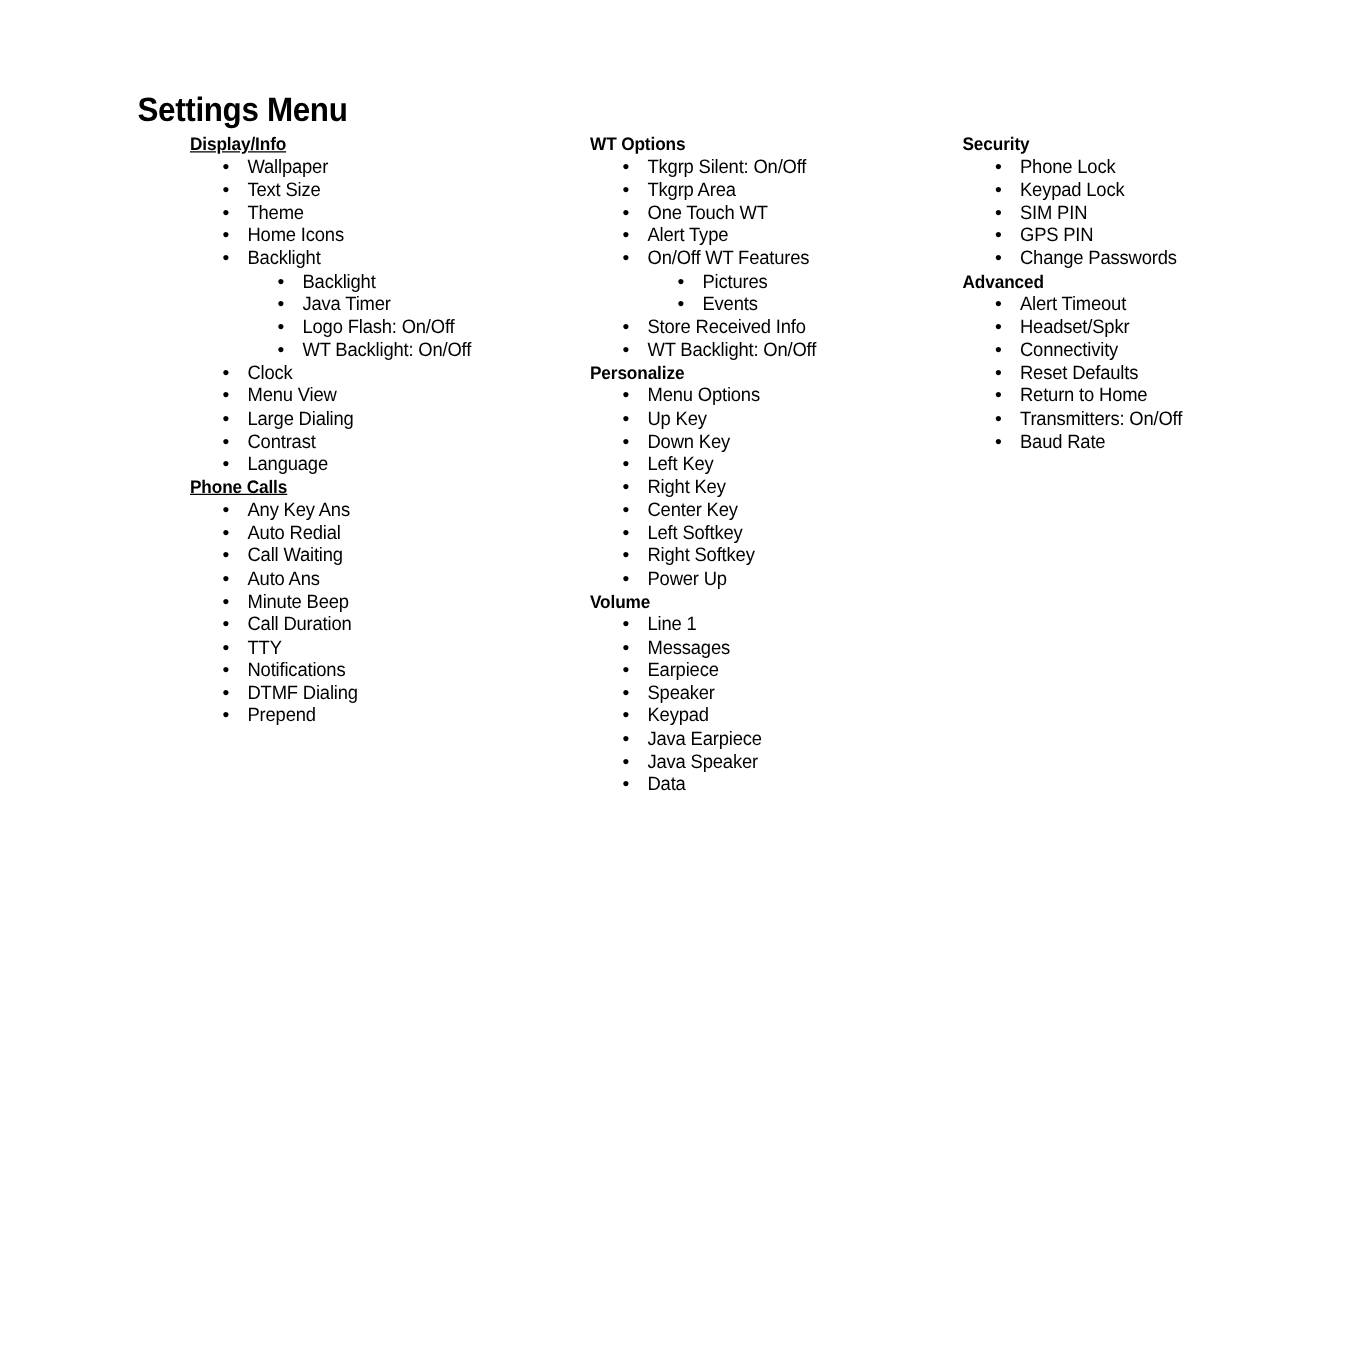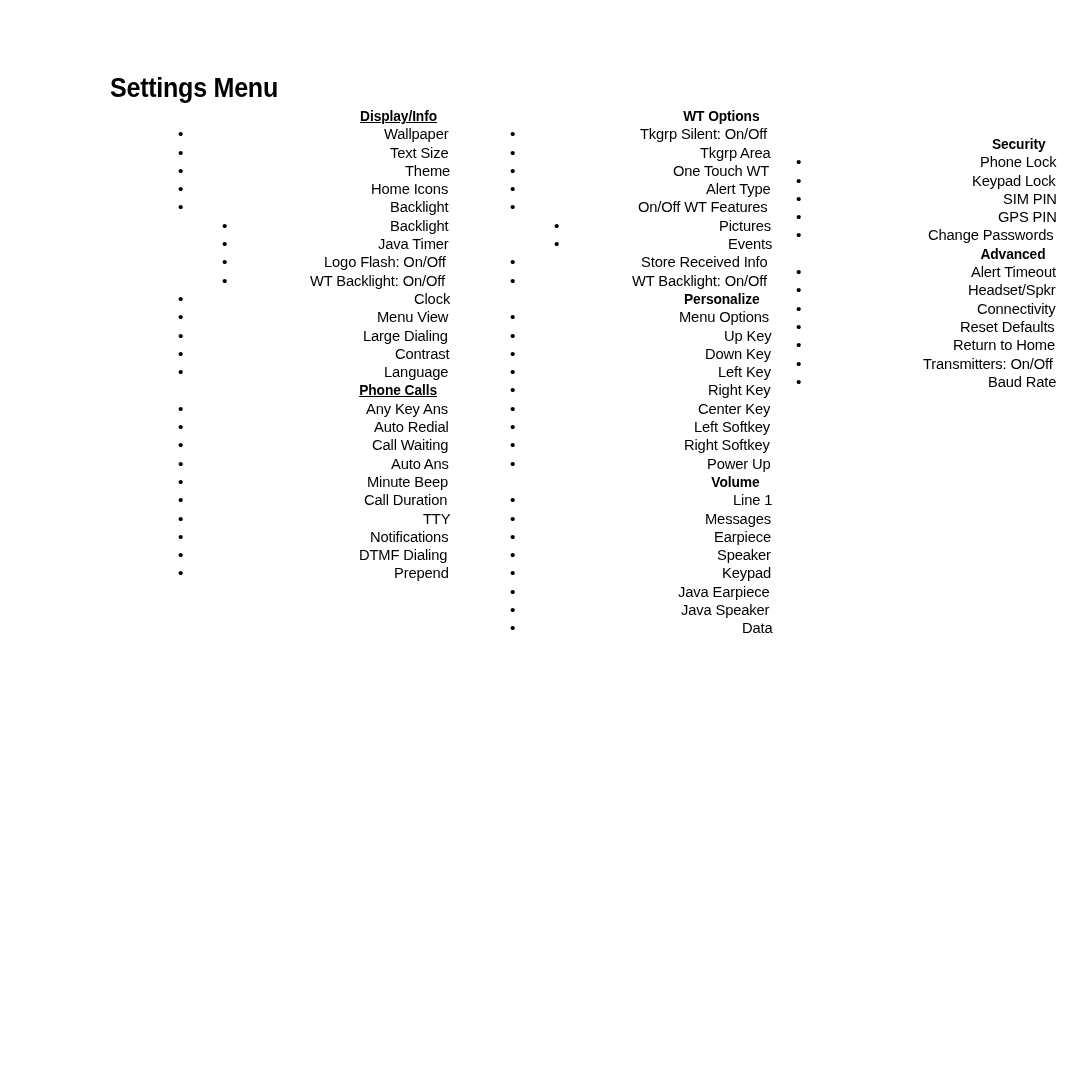--- a/index.html
+++ b/index.html
@@ -16,21 +16,20 @@
     color: #000000;
     -webkit-font-smoothing: antialiased;
   }
 
   .page {
     position: absolute;
     inset: 0;
     width: 1080px;
     height: 848px;
     overflow: hidden;
-    text-align: right;
   }
 
   
   .page-title {
     position: absolute;
     left: 110px;
     top: 56px;
     font-size: 27px;
     font-weight: bold;
     letter-spacing: -0.3px;
@@ -45,22 +44,22 @@
     position: absolute;
     left: 0;
     top: 107px;
     width: 1080px;
   }
   .column {
     position: absolute;
     top: 0;
   }
   .column.col-0 { left: 152px; width: 300px; text-decoration: underline; }
-  .column.col-1 { left: 472px; width: 290px; margin-left: 12px; }
-  .column.col-2 { left: 770px; width: 290px; margin-top: 28px; }
+  .column.col-1 { left: 472px; width: 290px; }
+  .column.col-2 { left: 770px; width: 290px; }
 
   
   .section-heading {
     font-size: 14.5px;
     font-weight: bold;
     line-height: 18.3px;
     height: 18.3px;
     letter-spacing: -0.1px;
     white-space: nowrap;
     transform: scaleX(0.95);

